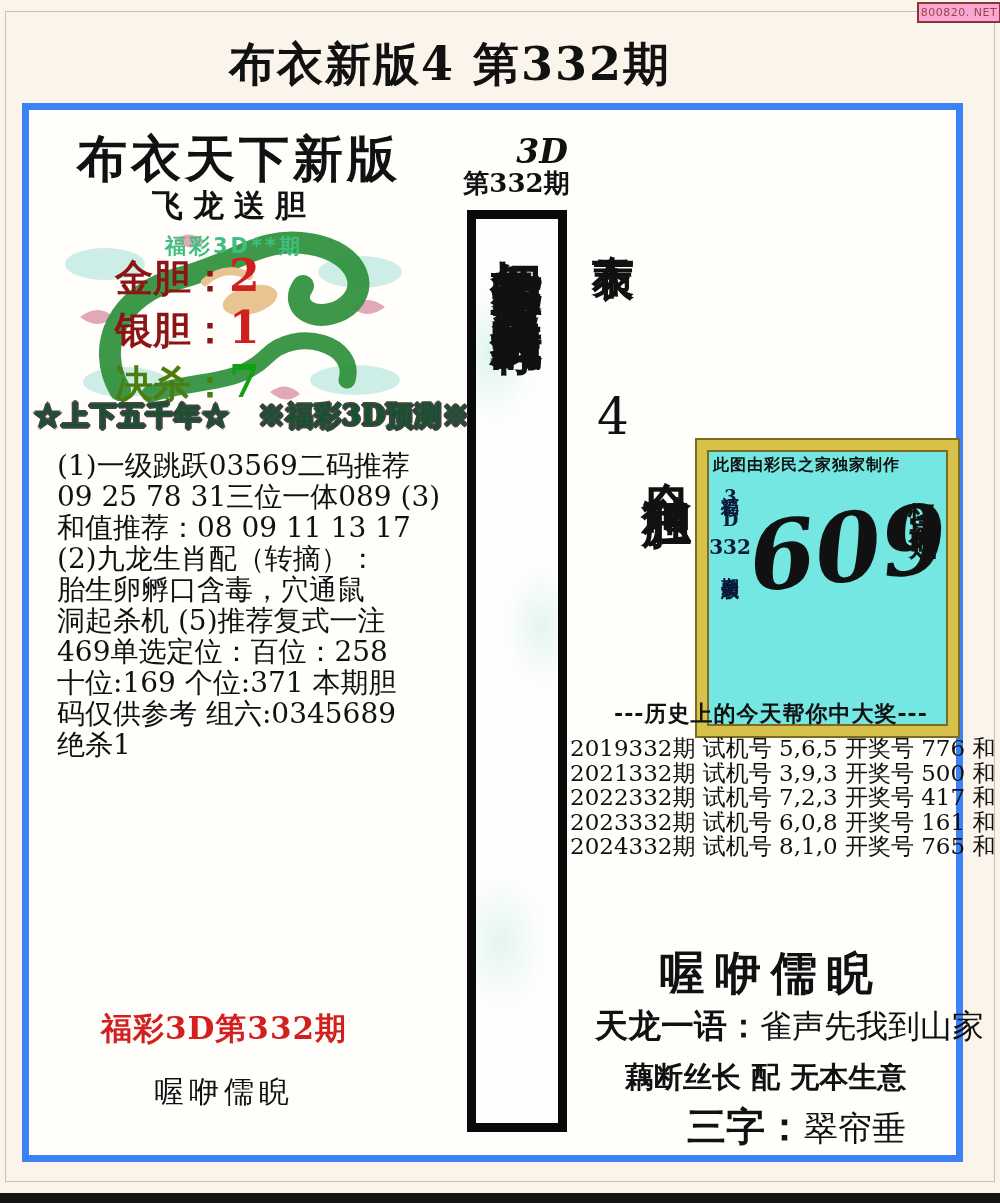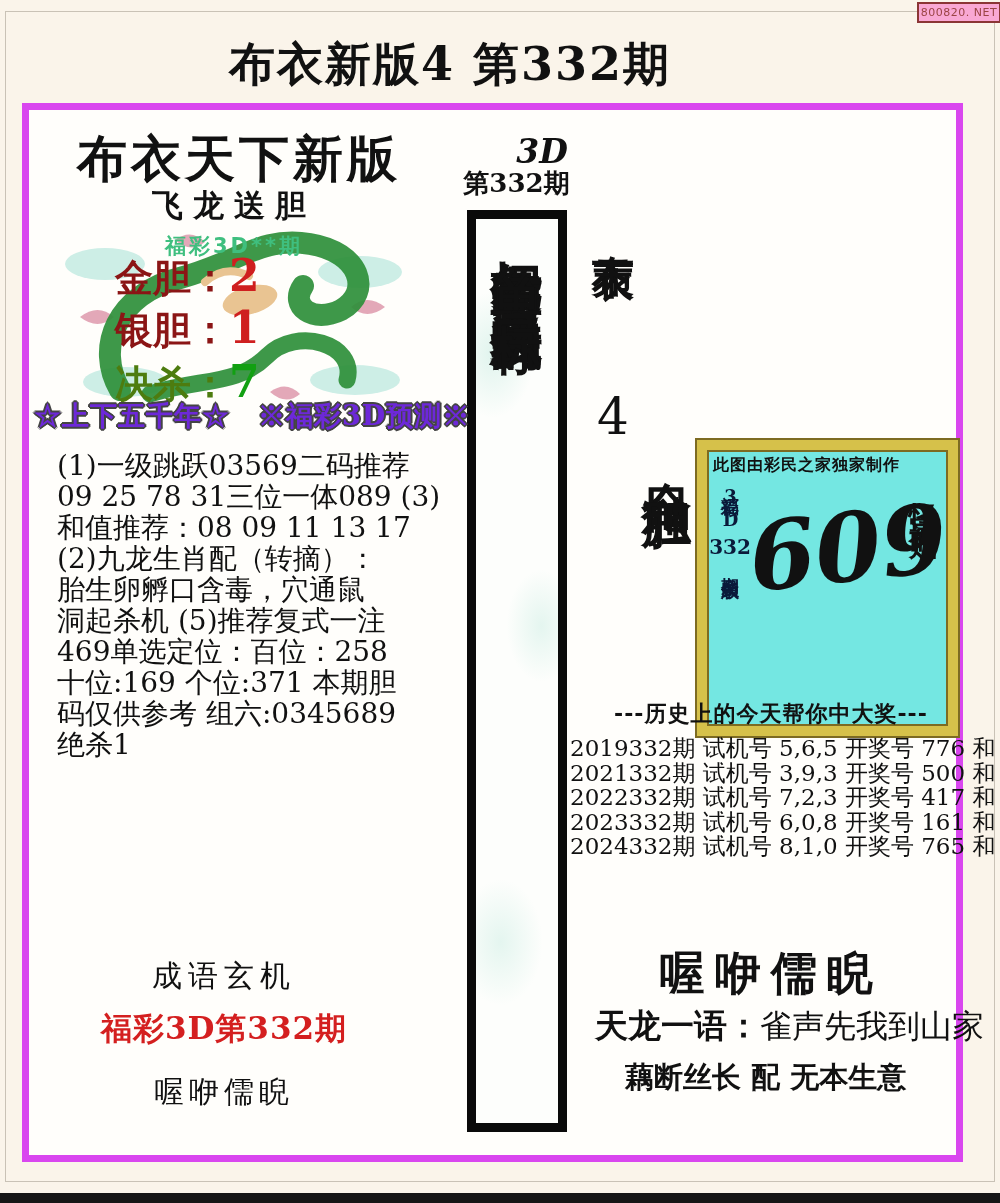--- a/index.html
+++ b/index.html
@@ -18,21 +18,21 @@
     display:flex; align-items:center; justify-content:center;
   }
   .outer-frame { left:5px; top:11px; width:988px; height:1169px; border:1px solid #c9c2b6; }
   .bottom-bar { left:0; top:1193px; width:1000px; height:10px; background:#151515; }
   .page-title {
     left:200px; top:34px; width:500px; text-align:center;
     font-size:46px; font-weight:bold; letter-spacing:2px; white-space:nowrap;
   }
 
   
-  .main-box { left:22px; top:103px; width:927px; height:1045px; border:7px solid #d946ef; background:#fffefb; }
+  .main-box { left:22px; top:103px; width:927px; height:1045px; border:7px solid #3b82f6; background:#fffefb; }
   .main-box > .abs { position:absolute; }
 
   
   .bh-header { left:0px; top:16px; width:420px; text-align:center; font-size:50px; font-weight:bold; letter-spacing:4px; white-space:nowrap; }
   .bh-sub    { left:40px; top:75px; width:330px; text-align:center; font-size:31px; font-weight:bold; letter-spacing:10px; z-index:3; }
   .bh-note   { left:40px; top:122px; width:330px; text-align:center; font-size:21px; font-weight:bold; letter-spacing:3px;
                color:#3fbf7f; z-index:3; font-family:"DejaVu Sans", sans-serif; }
   .dragon-wrap { left:26px; top:112px; width:360px; height:190px; z-index:1; }
   .pick-row { z-index:4; white-space:nowrap; font-weight:bold; }
   .pick-label { font-size:38px; }
@@ -40,21 +40,21 @@
   .pick-red .pick-label { color:#8b1515; }
   .pick-red .pick-value { color:#cf1f1f; }
   .pick-green .pick-label { color:#4d7c0f; }
   .pick-green .pick-value { color:#12a012; }
   .row-gold   { left:86px;  top:140px; }
   .row-silver { left:86px;  top:192px; }
   .row-kill   { left:86px;  top:246px; }
   .motto {
     left:5px; top:288px; width:410px; text-align:center;
     font-size:27px; font-weight:bold; letter-spacing:1px; white-space:nowrap; z-index:4;
-    color:#6d28d9;
+    color:#14532d;
     text-shadow:-2px 0 0 #444,2px 0 0 #444,0 -2px 0 #444,0 2px 0 #444,
                 -1px -1px 0 #444,1px 1px 0 #444,1px -1px 0 #444,-1px 1px 0 #444;
   }
   .prediction { left:28px; top:340px; width:398px; font-size:28px; line-height:31px; }
   .prediction div { white-space:nowrap; }
   .idiom-title  { left:30px; top:846px; width:330px; text-align:center; font-size:30px; letter-spacing:6px; }
   .idiom-issue  { left:30px; top:898px; width:330px; text-align:center; font-size:31px; font-weight:bold; color:#d41f1f; letter-spacing:1px; }
   .idiom-answer { left:30px; top:962px; width:330px; text-align:center; font-size:30px; letter-spacing:5px; }
 
   
@@ -160,21 +160,20 @@
     <div>和值推荐：08 09 11 13 17</div>
     <div>(2)九龙生肖配（转摘）：</div>
     <div>胎生卵孵口含毒，穴通鼠</div>
     <div>洞起杀机 (5)推荐复式一注</div>
     <div>469单选定位：百位：258</div>
     <div>十位:169 个位:371 本期胆</div>
     <div>码仅供参考 组六:0345689</div>
     <div>绝杀1</div>
   </div>
 
-  <div class="abs idiom-title">成语玄机</div>
   <div class="abs idiom-issue">福彩3D第332期</div>
   <div class="abs idiom-answer">喔咿儒睨</div>
 
   <div class="abs game-label">3D</div>
   <div class="abs issue-label">第332期</div>
   <div class="abs banner">
     <div class="banner-text">
       <span class="part1">把复杂的变简单</span><span class="part2">中大奖是我们的目标</span>
     </div>
   </div>
@@ -201,14 +200,17 @@
     <div>2022332期 试机号 7,2,3 开奖号 417 和 12</div>
     <div>2023332期 试机号 6,0,8 开奖号 161 和 08</div>
     <div>2024332期 试机号 8,1,0 开奖号 765 和 18</div>
   </div>
 
   <div class="abs tl-heading">喔咿儒睨</div>
   <div class="abs tl-line2">藕断丝长 配 无本生意</div>
   <div class="abs tl-line1">
     <span class="lbl">天龙一语：</span><span>雀声先我到山家</span>
   </div>
+  <div class="abs tl-line3">
+    <span class="lbl">三字：</span><span>翠帘垂</span>
+  </div>
 
 </div>
 
 </body></html>

